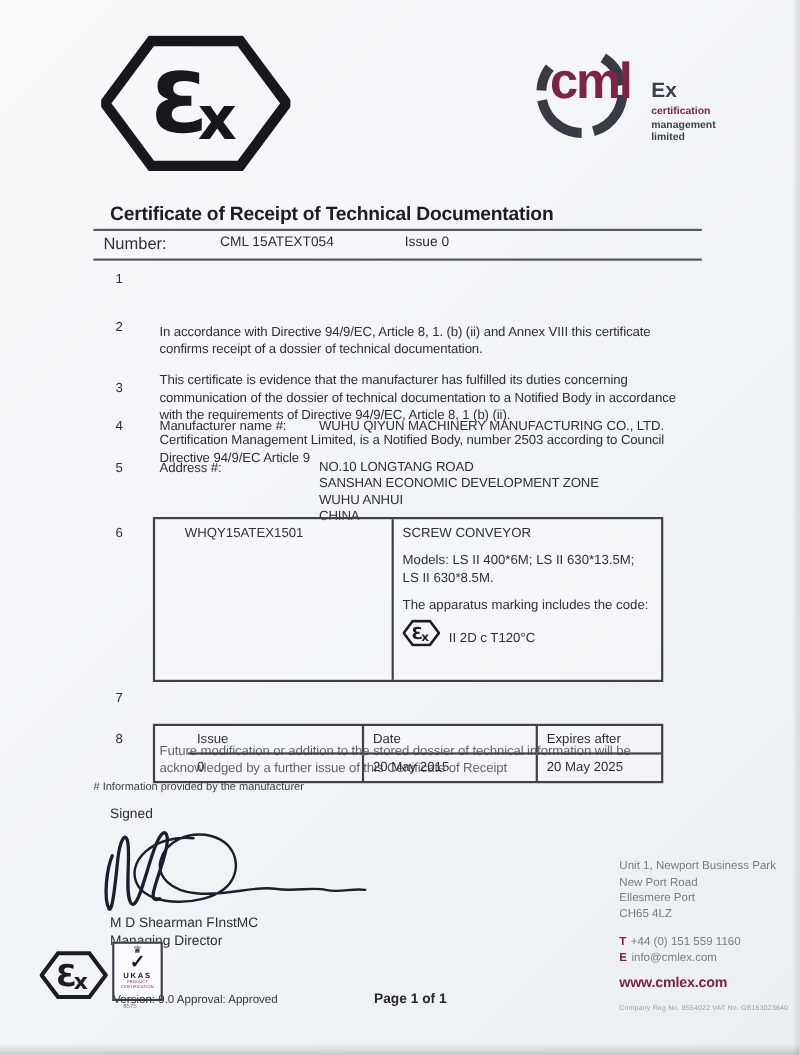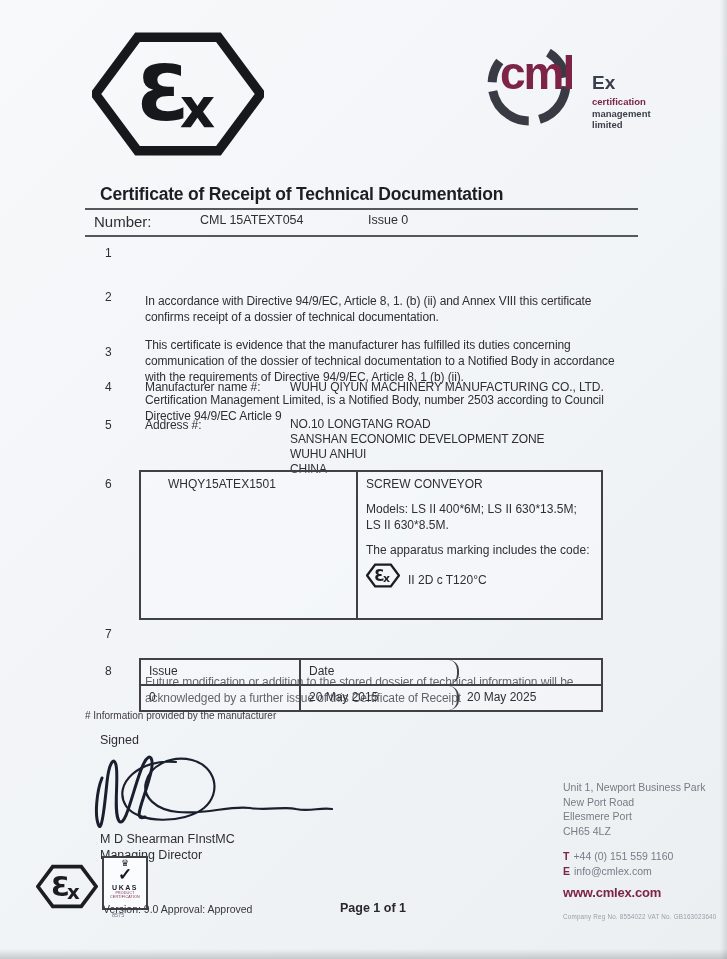--- a/index.html
+++ b/index.html
@@ -55,24 +55,24 @@
   .eq-c2{flex:1;padding:5px 8px;box-sizing:border-box;}
   .eq-body{display:flex;flex:1;padding-left:19px;}
   .eq-models{margin-top:10px;line-height:16px;}
   .eq-mark-intro{margin-top:10px;}
   .eq-mark-row{margin-top:6px;display:flex;align-items:flex-end;gap:8px;}
   .eq-mark-code{padding-bottom:1px;}
 
   
   .is-tbl{left:139px;top:658px;width:464px;border:2px solid #3f4147;box-sizing:border-box;
     font-size:12px;background:rgba(255,255,255,0.25);}
-  .is-row{display:flex;height:24px;line-height:23px;}
+  .is-row{display:flex;height:24px;line-height:23px;margin-left:30px;}
   .is-row.hdr{border-bottom:2px solid #3f4147;}
   .is-c1{width:160px;border-right:2px solid #3f4147;padding-left:8px;box-sizing:border-box;}
-  .is-c2{width:158px;border-right:2px solid #3f4147;padding-left:8px;box-sizing:border-box;border-radius:10px;}
+  .is-c2{width:158px;border-right:2px solid #3f4147;padding-left:8px;box-sizing:border-box;}
   .is-c3{flex:1;padding-left:8px;box-sizing:border-box;}
 
   .footnote{left:85px;top:710px;font-size:10px;color:#3b3d44;}
   .signed-label{left:100px;top:733px;font-size:12.5px;}
   .signature{left:88px;top:750px;width:290px;height:88px;}
   .sig-name{left:100px;top:832px;font-size:12.5px;}
   .sig-role{left:100px;top:848px;font-size:12.5px;}
 
   
   .atex-small{left:36px;top:864px;width:62px;height:45px;}
@@ -187,20 +187,21 @@
   </div>
 
   <div class="clause c8">
     <span class="cnum">8</span>
   </div>
 
   <div class="abs is-tbl">
     <div class="is-row hdr">
       <div class="is-c1">Issue</div>
       <div class="is-c2">Date</div>
+      <div class="is-c3">Expires after</div>
     </div>
     <div class="is-row">
       <div class="is-c1">0</div>
       <div class="is-c2">20 May 2015</div>
       <div class="is-c3">20 May 2025</div>
     </div>
   </div>
 
   <div class="abs footnote"># Information provided by the manufacturer</div>
 

